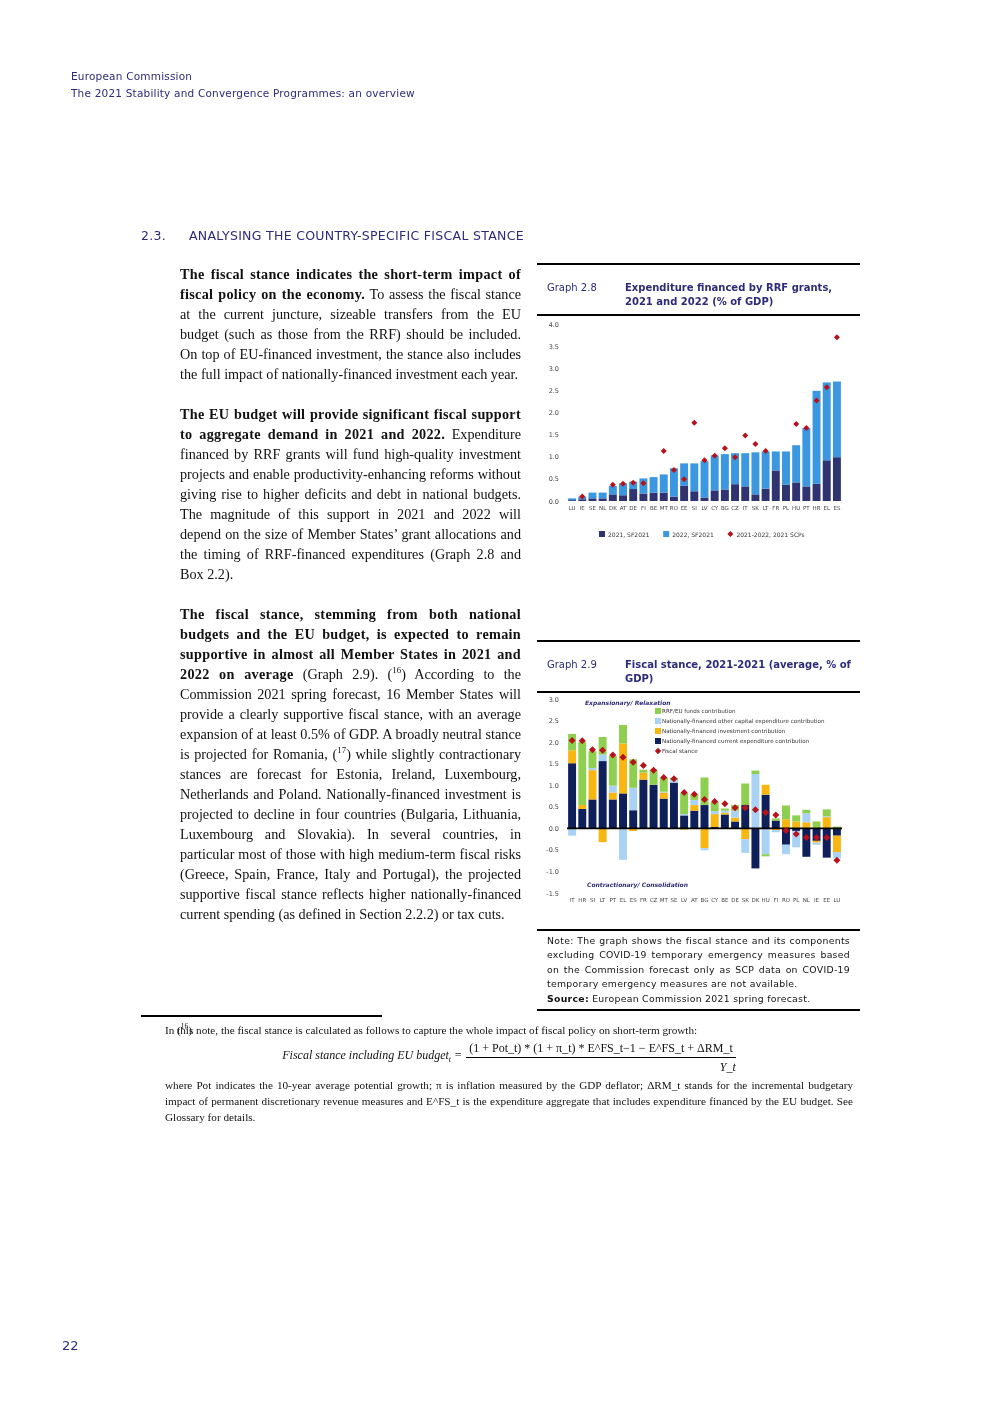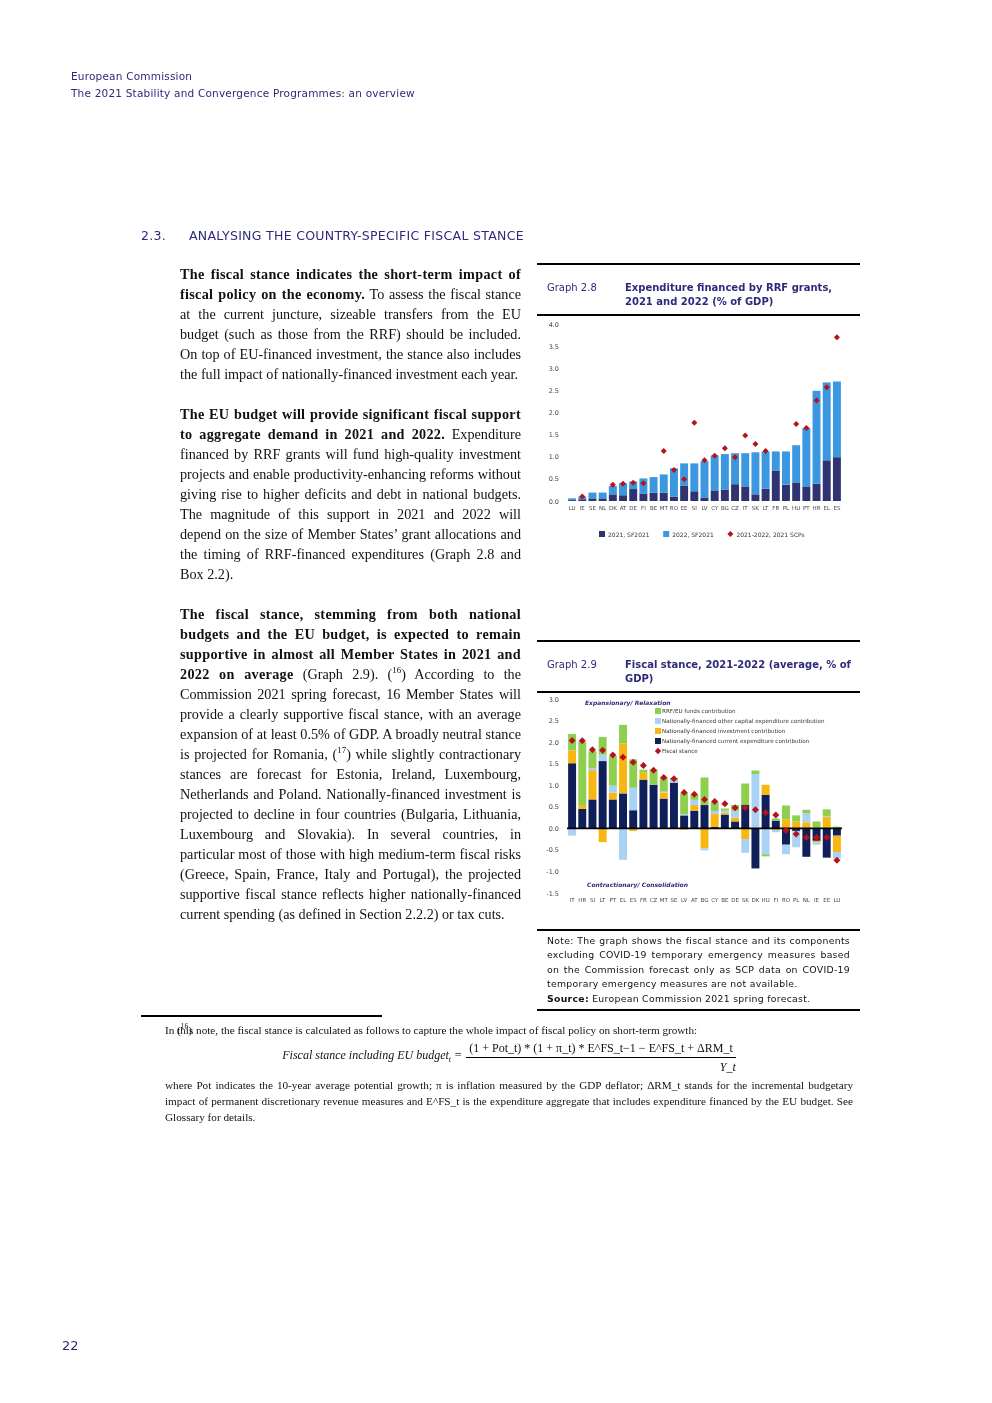--- a/index.html
+++ b/index.html
@@ -191,21 +191,21 @@
         <polygon points="193.4,215 196.4,218 193.4,221 190.4,218" fill="#b5121b"></polygon>
         <text x="199.4" y="220.5" font-size="6" fill="#333" font-family="DejaVu Sans, sans-serif">2021-2022, 2021 SCPs</text>
       </g>
     </svg>
 </div>
 
 <div class="graph" style="top:604px;margin-top:36px;">
   <div class="topbar"></div>
   <div class="head">
     <div class="gnum">Graph 2.9</div>
-    <div class="gtitle"><span style="font-weight:bold">Fiscal stance, 2021-2022</span><span> (average, % of GDP)</span></div>
+    <div class="gtitle"><span style="font-weight:bold">Fiscal stance, 2021-2021</span><span> (average, % of GDP)</span></div>
   </div>
   <div class="midbar"></div>
   <svg id="chart2" width="323" height="236">
       <text x="22" y="202.5" font-size="6.5" text-anchor="end" fill="#444" font-family="DejaVu Sans, sans-serif">-1.5</text>
       <text x="22" y="180.94444444444446" font-size="6.5" text-anchor="end" fill="#444" font-family="DejaVu Sans, sans-serif">-1.0</text>
       <text x="22" y="159.38888888888889" font-size="6.5" text-anchor="end" fill="#444" font-family="DejaVu Sans, sans-serif">-0.5</text>
       <text x="22" y="137.83333333333334" font-size="6.5" text-anchor="end" fill="#444" font-family="DejaVu Sans, sans-serif">0.0</text>
       <text x="22" y="116.27777777777779" font-size="6.5" text-anchor="end" fill="#444" font-family="DejaVu Sans, sans-serif">0.5</text>
       <text x="22" y="94.72222222222221" font-size="6.5" text-anchor="end" fill="#444" font-family="DejaVu Sans, sans-serif">1.0</text>
       <text x="22" y="73.16666666666669" font-size="6.5" text-anchor="end" fill="#444" font-family="DejaVu Sans, sans-serif">1.5</text>

